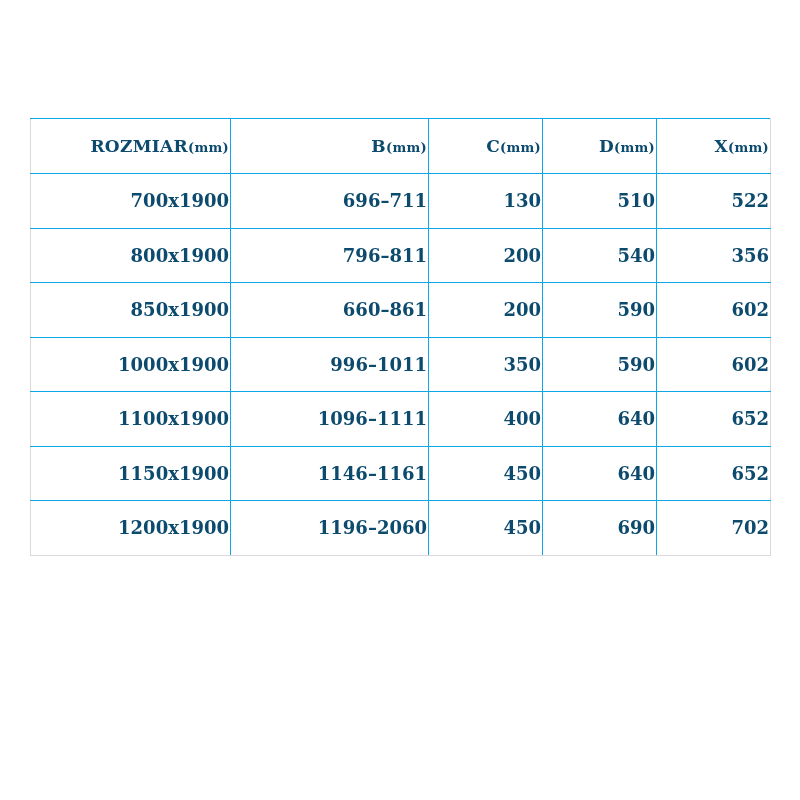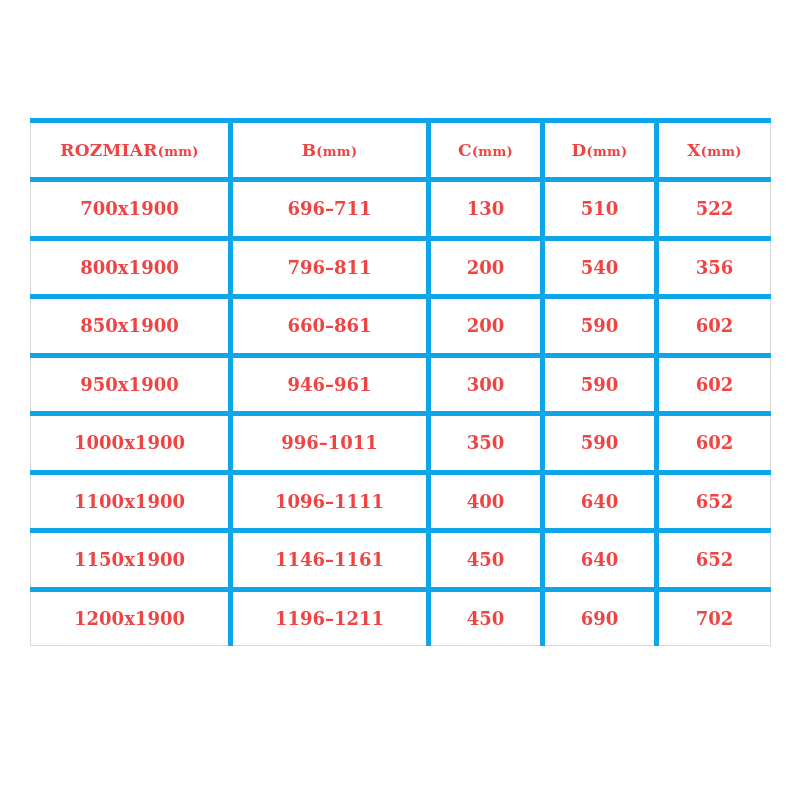--- a/index.html
+++ b/index.html
@@ -30,24 +30,24 @@
     width: 740px;
     table-layout: fixed;
   }
   table.spec col.c0 { width: 200px; }
   table.spec col.c1 { width: 198px; }
   table.spec col.c2 { width: 114px; }
   table.spec col.c3 { width: 114px; }
   table.spec col.c4 { width: 114px; }
 
   table.spec th, table.spec td {
-    border: 5px solid #0ea5e9;
-    text-align: center;
+    border: 1px solid #0ea5e9;
+    text-align: right;
     vertical-align: middle;
-    color: #ef4444;
+    color: #0c4a6e;
     font-weight: bold;
     white-space: nowrap;
   }
   table.spec tr.header-row th {
     height: 52px;
     font-size: 17px;
     letter-spacing: 0.3px;
     font-weight: bold;
   }
   table.spec tr.header-row th .unit {
@@ -119,27 +119,20 @@
           <td>356</td>
         </tr>
         <tr>
           <td class="col-size">850x1900</td>
           <td>660–861</td>
           <td>200</td>
           <td>590</td>
           <td>602</td>
         </tr>
         <tr>
-          <td class="col-size">950x1900</td>
-          <td>946–961</td>
-          <td>300</td>
-          <td>590</td>
-          <td>602</td>
-        </tr>
-        <tr>
           <td class="col-size">1000x1900</td>
           <td>996–1011</td>
           <td>350</td>
           <td>590</td>
           <td>602</td>
         </tr>
         <tr>
           <td class="col-size">1100x1900</td>
           <td>1096–1111</td>
           <td>400</td>
@@ -148,21 +141,21 @@
         </tr>
         <tr>
           <td class="col-size">1150x1900</td>
           <td>1146–1161</td>
           <td>450</td>
           <td>640</td>
           <td>652</td>
         </tr>
         <tr>
           <td class="col-size">1200x1900</td>
-          <td>1196–1211</td>
+          <td>1196–2060</td>
           <td>450</td>
           <td>690</td>
           <td>702</td>
         </tr>
       </tbody>
     </table>
   </div>
 </div>
 
 </body></html>

